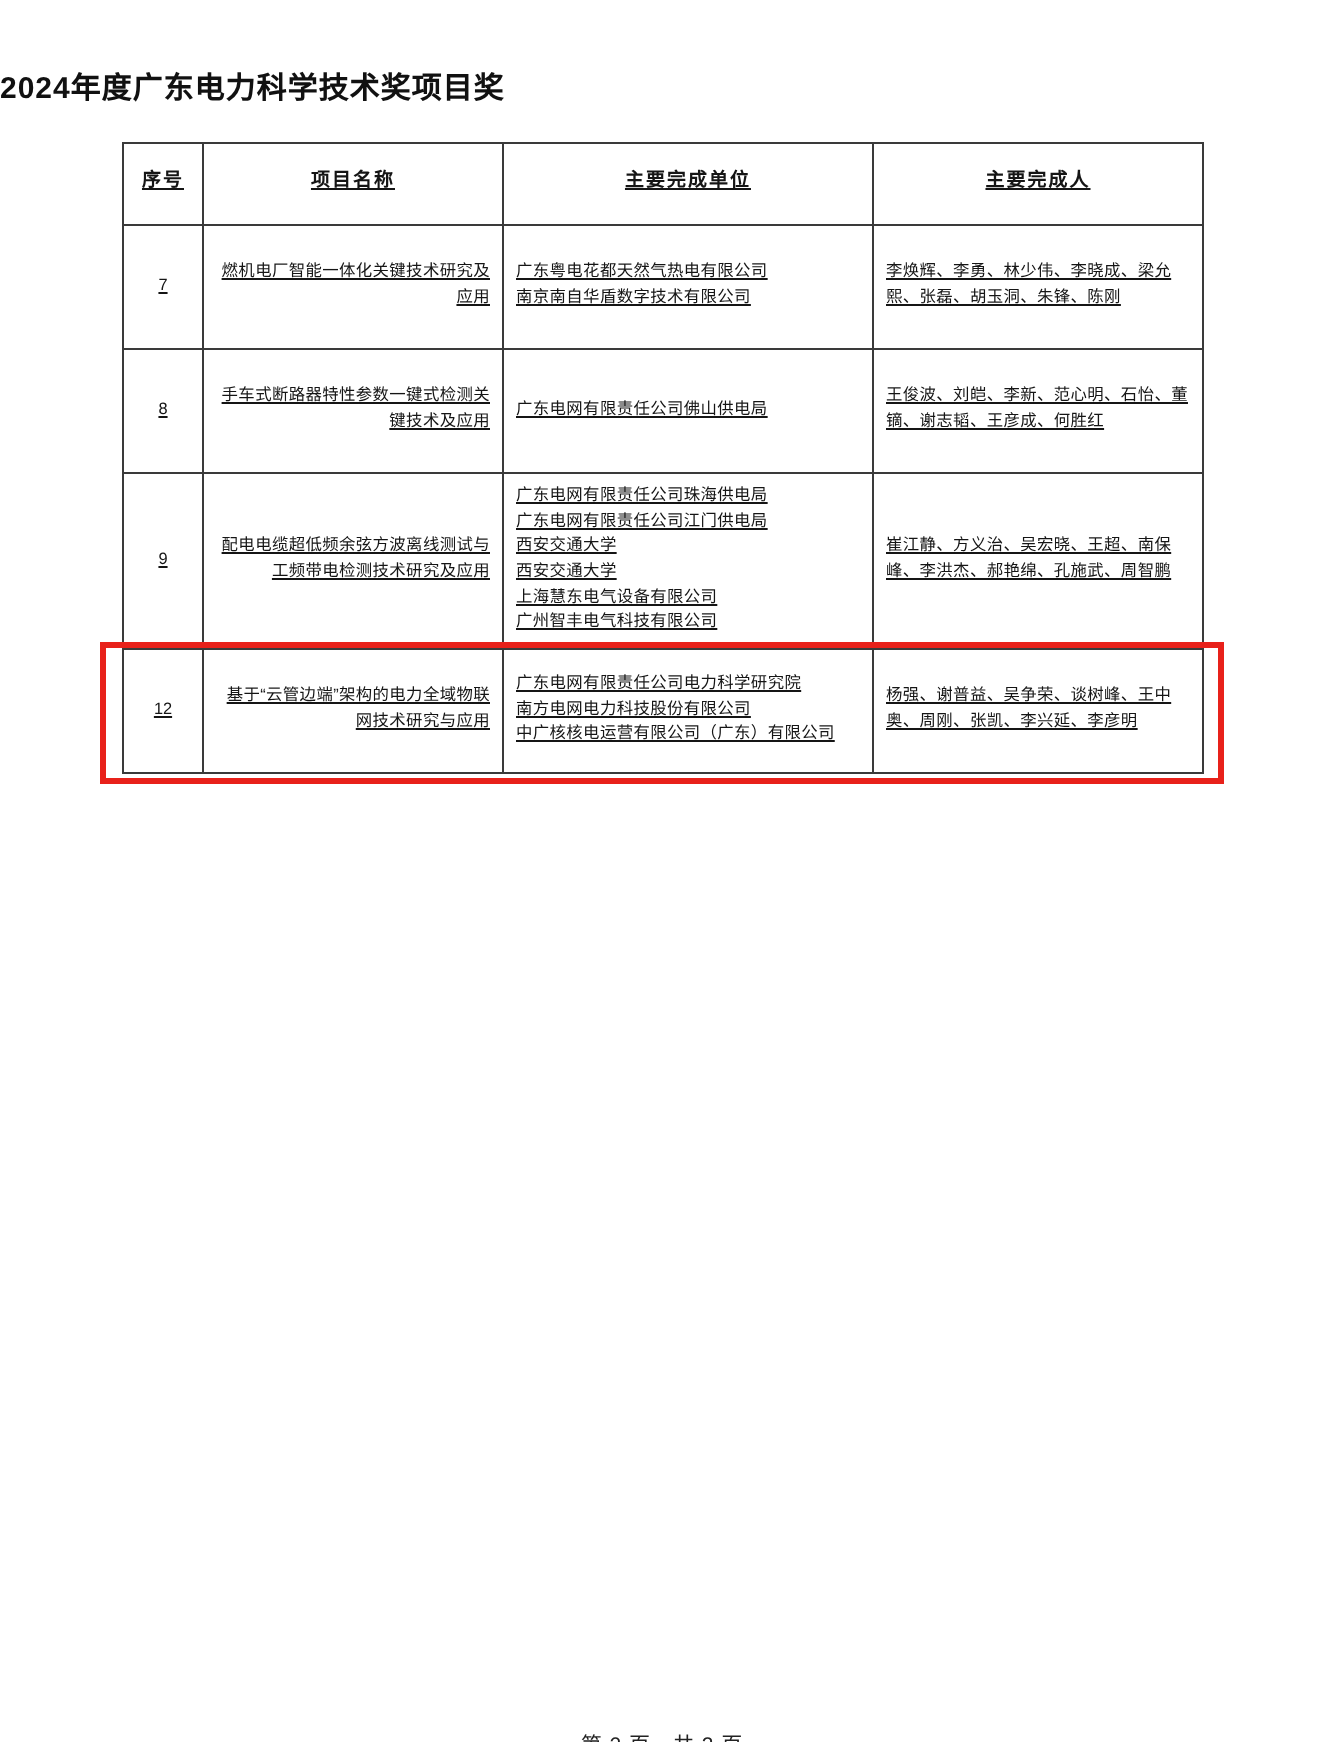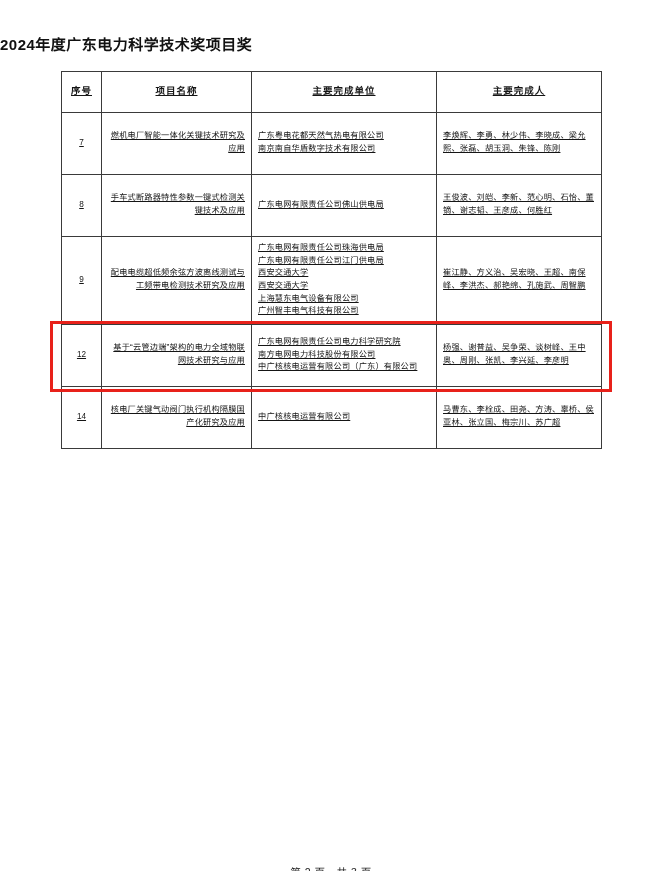--- a/index.html
+++ b/index.html
@@ -191,30 +191,20 @@
             <td class="proj">基于“云管边端”架构的电力全域物联网技术研究与应用</td>
             <td class="unit">
               <div class="lines">
                 <div>广东电网有限责任公司电力科学研究院</div>
                 <div>南方电网电力科技股份有限公司</div>
                 <div>中广核核电运营有限公司（广东）有限公司</div>
               </div>
             </td>
             <td class="person"><span>杨强、谢普益、吴争荣、谈树峰、王中奥、周刚、张凯、李兴延、李彦明</span></td>
           </tr>
-          <tr style="height: 62px;">
-            <td class="seq">14</td>
-            <td class="proj">核电厂关键气动阀门执行机构隔膜国产化研究及应用</td>
-            <td class="unit">
-              <div class="lines">
-                <div>中广核核电运营有限公司</div>
-              </div>
-            </td>
-            <td class="person"><span>马曹东、李栓成、田尧、方涛、辜桥、侯亚林、张立国、梅宗川、苏广超</span></td>
-          </tr>
         </tbody>
     </table>
     <div class="highlight-box" id="highlight-box" style="top: 250.5px; height: 71px; border-color: rgb(232, 33, 26);"></div>
   </div>
 
   <div class="footer">第 2 页，共 3 页</div>
 
 </div>
 
 </body></html>

